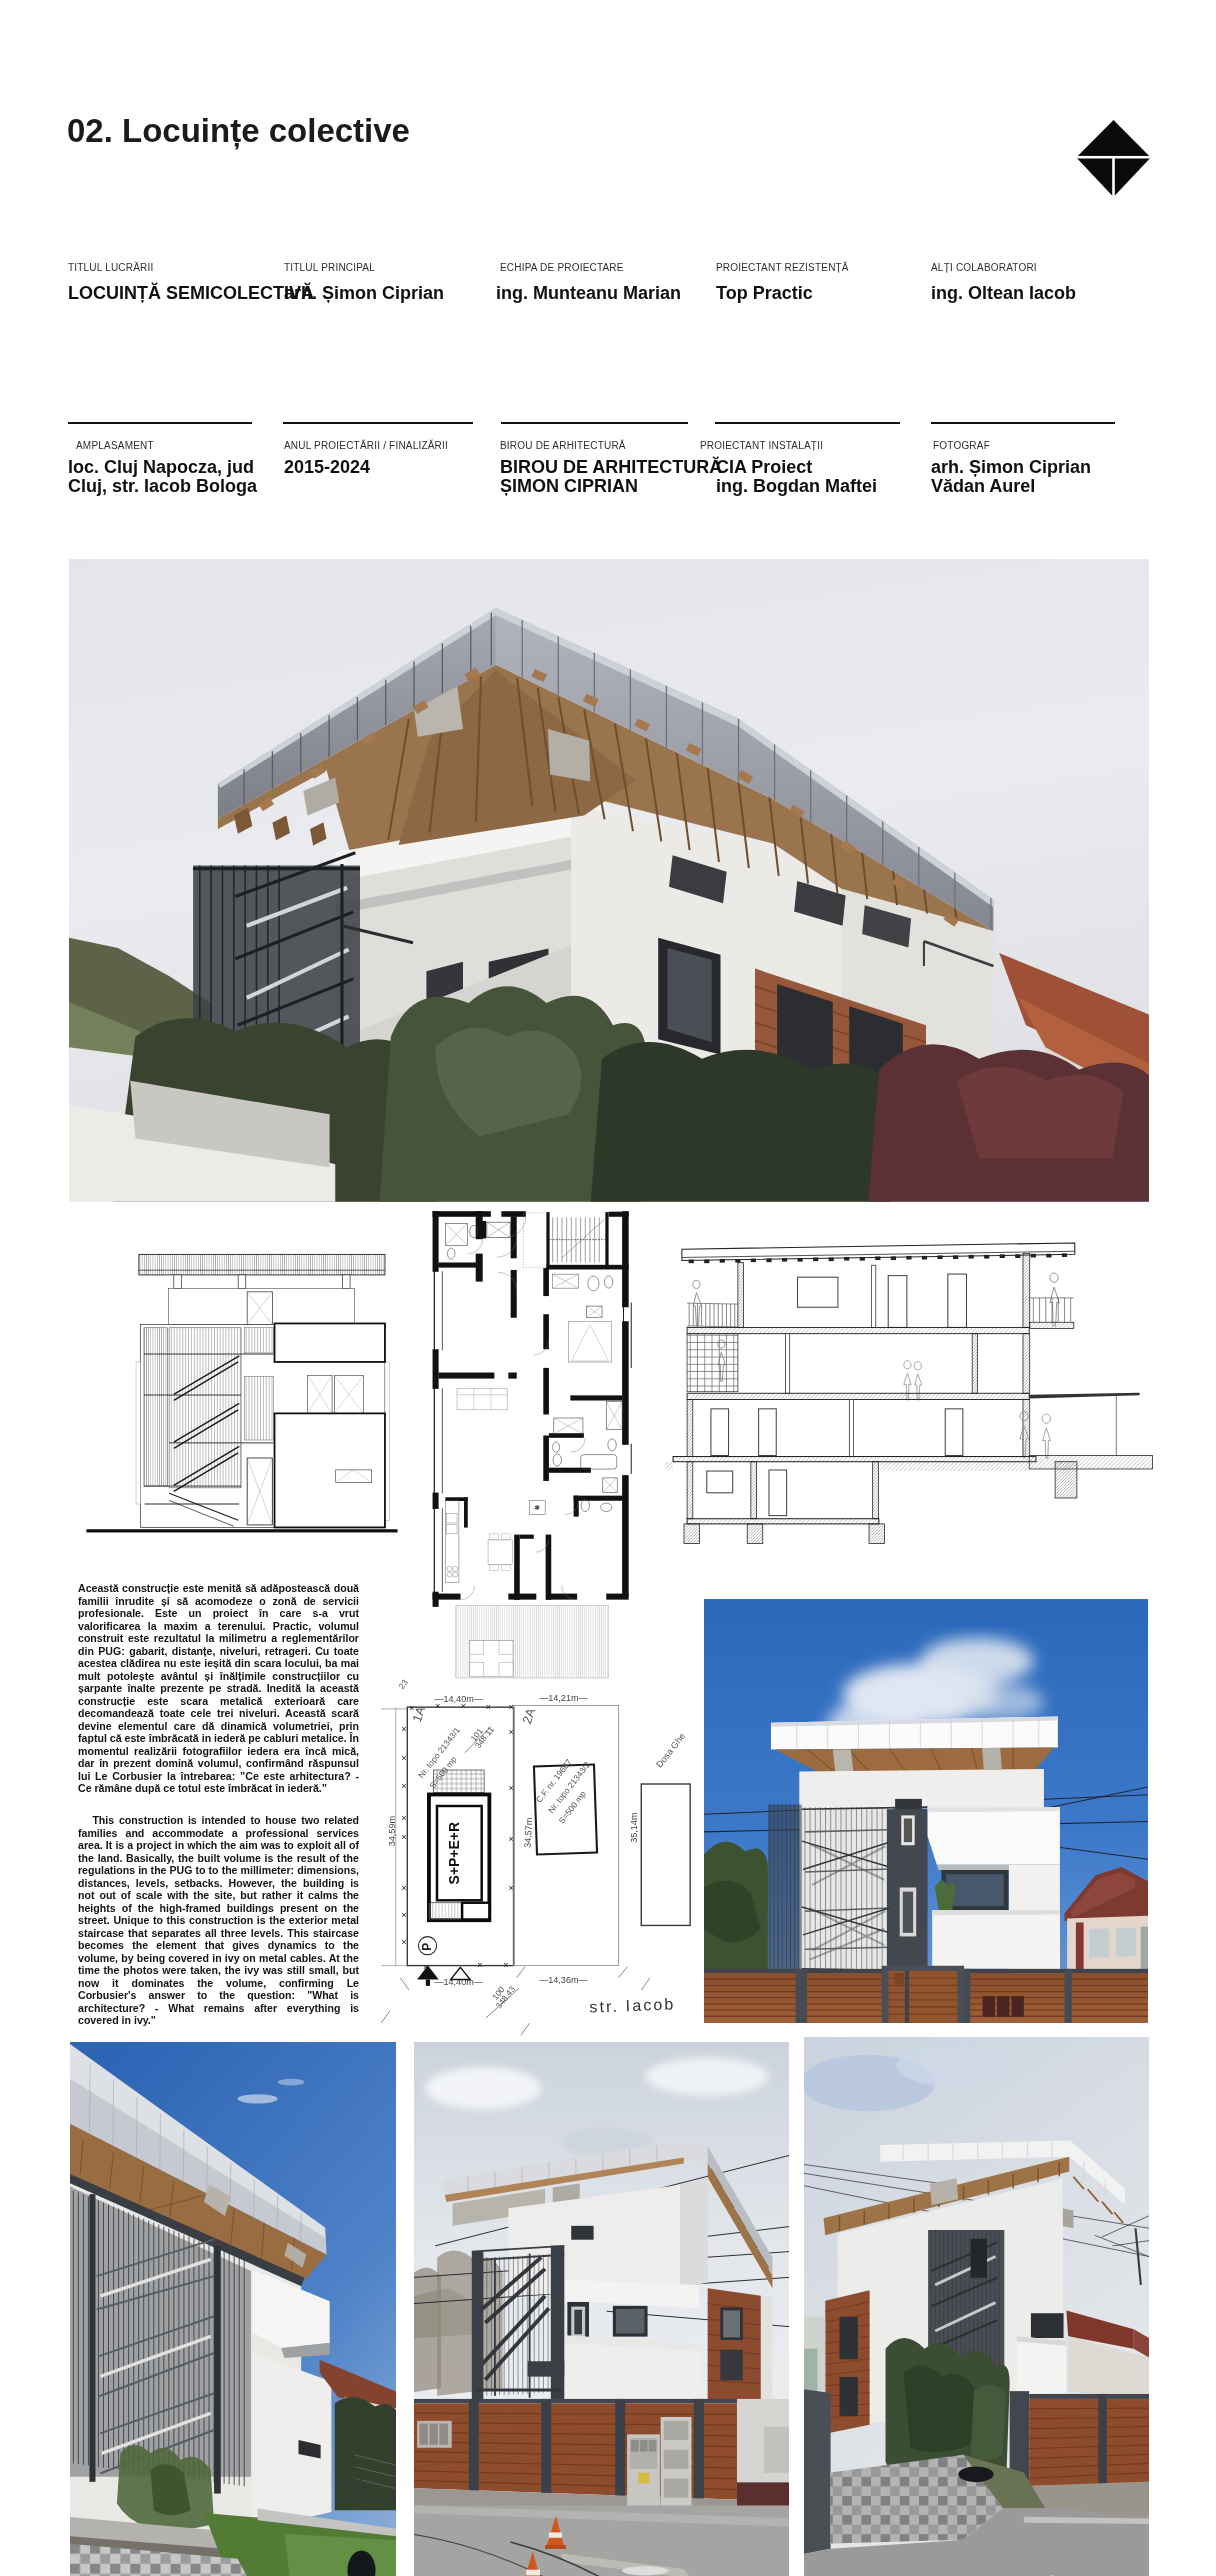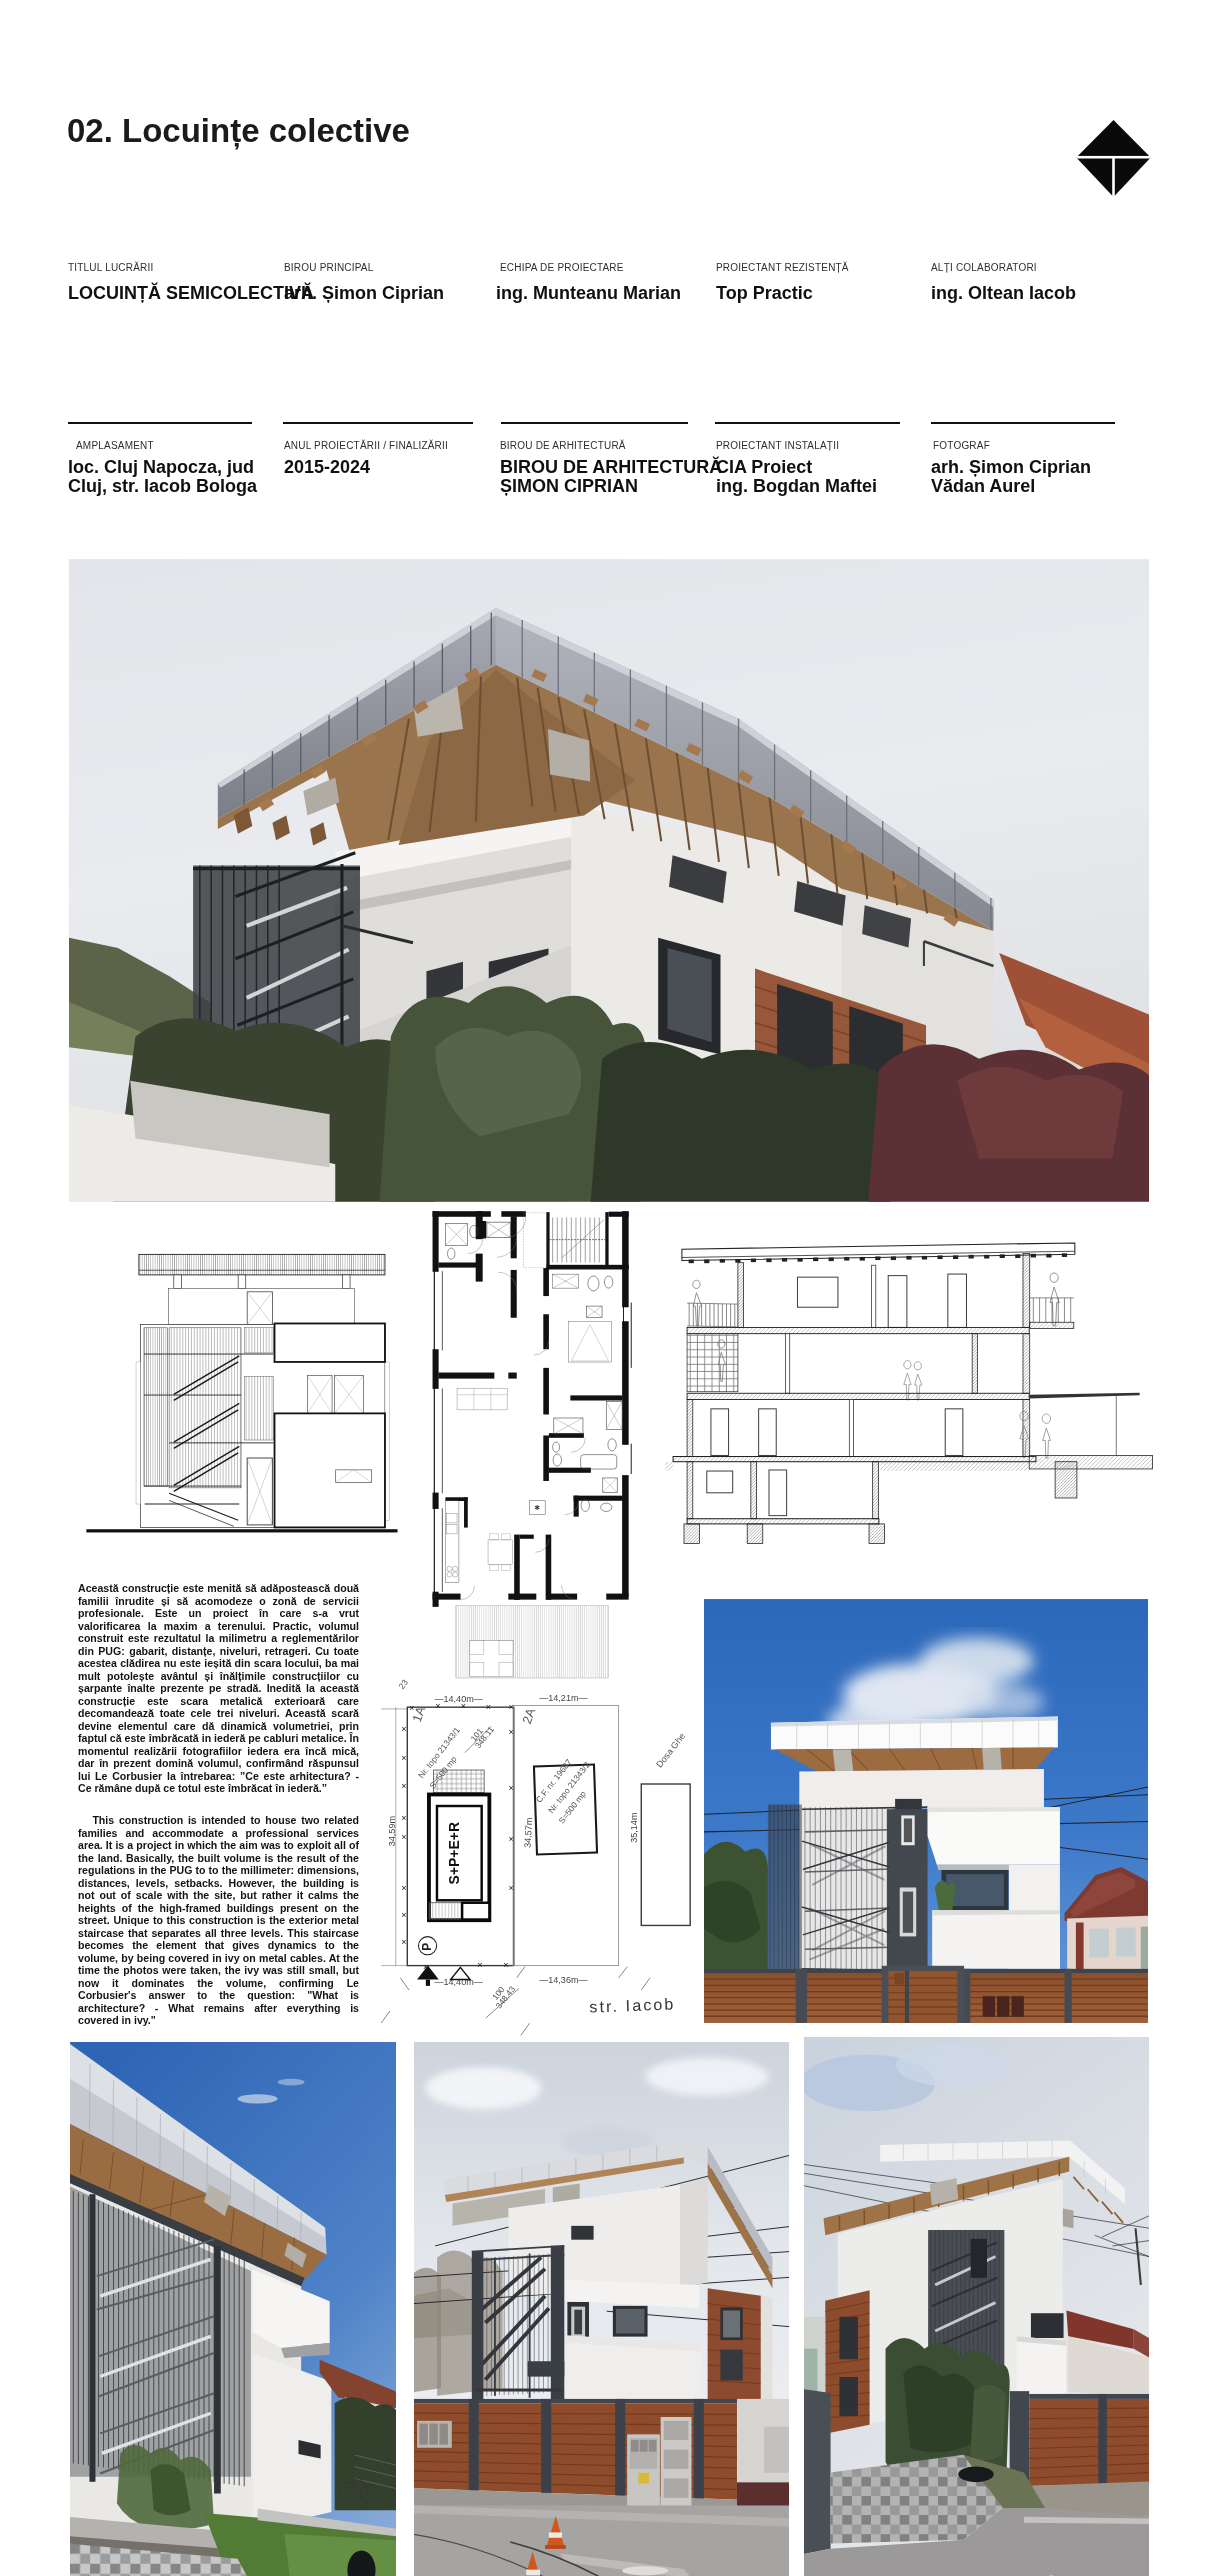--- a/index.html
+++ b/index.html
@@ -17,21 +17,21 @@
 <svg class="abs" style="left:1076px;top:120px" width="75" height="77" viewBox="0 0 145 150">
 <polygon points="72.5,0 145,73 72.5,150 0,73" fill="#0a0a0a"></polygon>
 <rect x="0" y="70" width="145" height="5" fill="#fff"></rect>
 <rect x="70" y="73" width="5" height="77" fill="#fff"></rect>
 </svg>
 
 <div class="abs lbl" style="left:68px;top:262px">TITLUL LUCRĂRII</div>
 
 <div class="abs val" style="left:68px;top:284px">LOCUINȚĂ SEMICOLECTIVĂ</div>
 
-<div class="abs lbl" style="left:284px;top:262px">BIROU PRINCIPAL</div>
+<div class="abs lbl" style="left:284px;top:262px">TITLUL PRINCIPAL</div>
 
 <div class="abs val" style="left:284px;top:284px">arh. Șimon Ciprian</div>
 
 <div class="abs lbl" style="left:500px;top:262px">ECHIPA DE PROIECTARE</div>
 
 <div class="abs val" style="left:496px;top:284px">ing. Munteanu Marian</div>
 
 <div class="abs lbl" style="left:716px;top:262px">PROIECTANT REZISTENȚĂ</div>
 
 <div class="abs val" style="left:716px;top:284px">Top Practic</div>
@@ -55,21 +55,21 @@
 <div class="abs val" style="left:68px;top:458px">loc. Cluj Napocza, jud<br>Cluj, str. Iacob Bologa</div>
 
 <div class="abs lbl" style="left:284px;top:440px">ANUL PROIECTĂRII / FINALIZĂRII</div>
 
 <div class="abs val" style="left:284px;top:458px">2015-2024</div>
 
 <div class="abs lbl" style="left:500px;top:440px">BIROU DE ARHITECTURĂ</div>
 
 <div class="abs val" style="left:500px;top:458px">BIROU DE ARHITECTURĂ<br>ȘIMON CIPRIAN</div>
 
-<div class="abs lbl" style="left:716px;top:440px">PROIECTANT INSTALAȚII</div>
+<div class="abs lbl" style="left:700px;top:440px">PROIECTANT INSTALAȚII</div>
 
 <div class="abs val" style="left:716px;top:458px">CIA Proiect<br>ing. Bogdan Maftei</div>
 
 <div class="abs lbl" style="left:933px;top:440px">FOTOGRAF</div>
 
 <div class="abs val" style="left:931px;top:458px">arh. Șimon Ciprian<br>Vădan Aurel</div>
 
 <svg class="abs" style="left:69px;top:559px" width="1080" height="643" viewBox="0 0 2097 1248">
 <defs>
 <linearGradient id="sky1" x1="0" y1="0" x2="0.25" y2="1">

